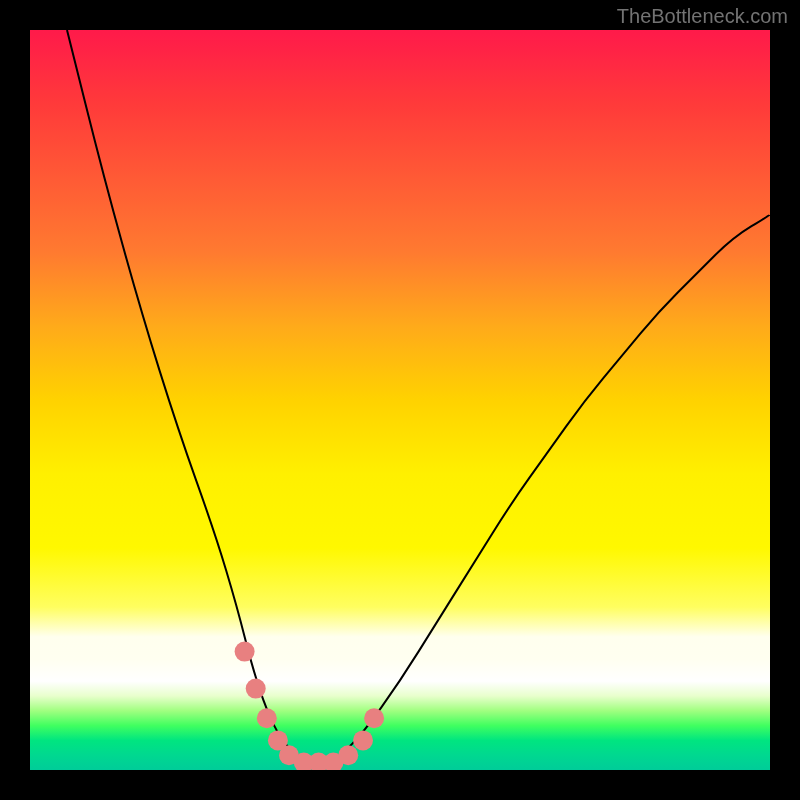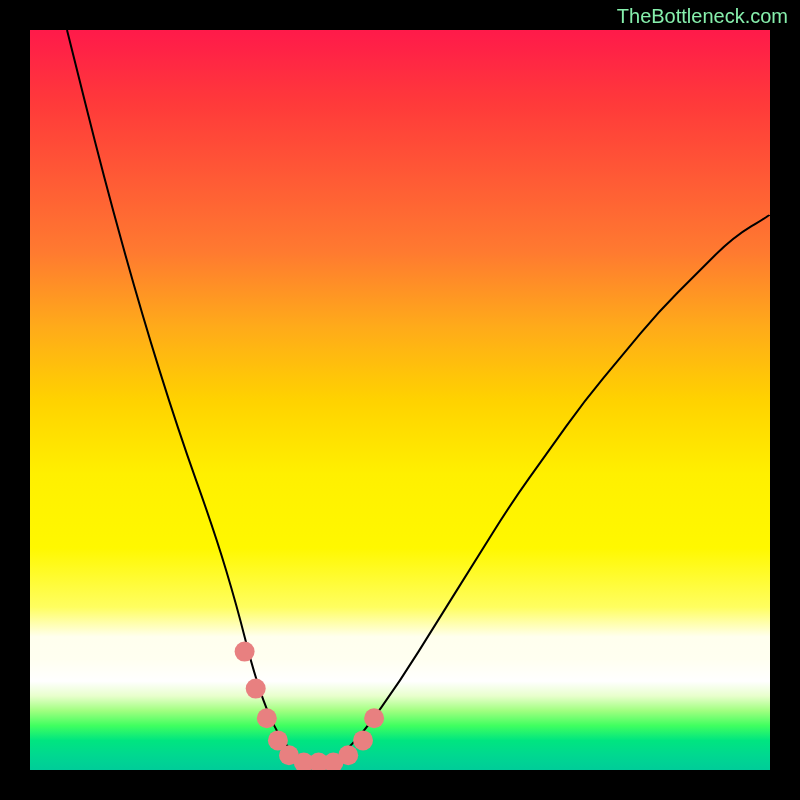--- a/index.html
+++ b/index.html
@@ -35,21 +35,21 @@
         #40ff60 94%,
         #00e580 96%,
         #00d890 98%,
         #00cc99 100%
       );
     }
     .watermark {
       position: absolute;
       top: 5px;
       right: 12px;
-      color: #86efac;
+      color: #737373;
       font-size: 20px;
       font-weight: 500;
       z-index: 10;
     }
     .curve-svg {
       position: absolute;
       top: 30px;
       left: 30px;
       width: 740px;
       height: 740px;

